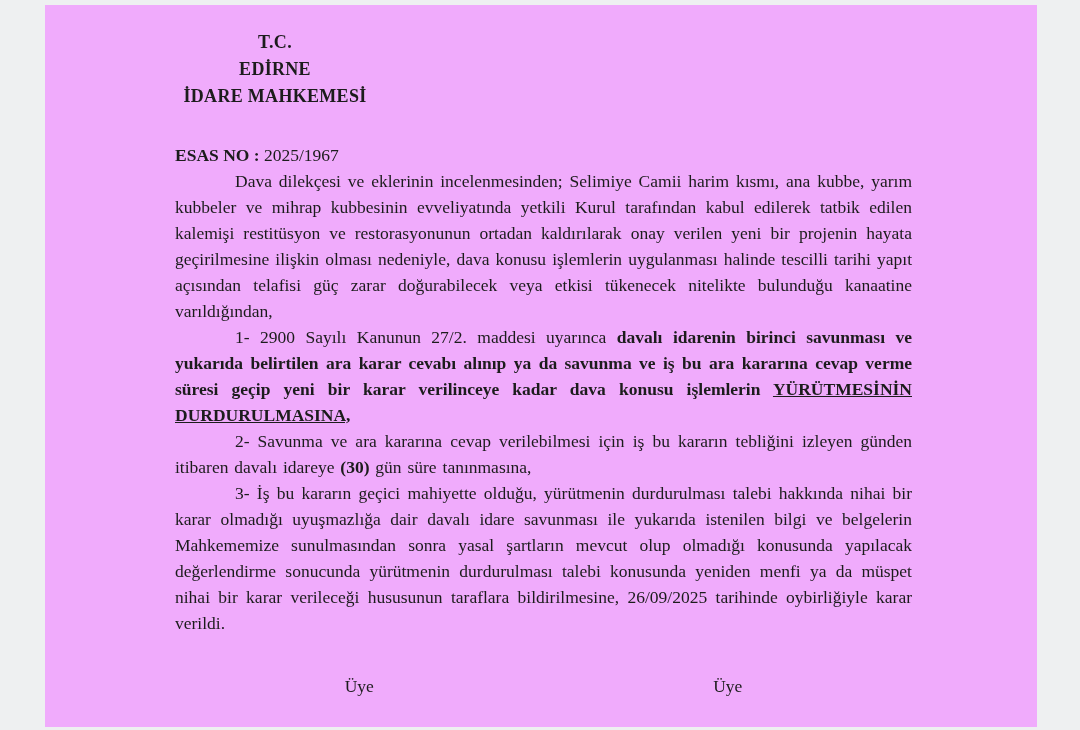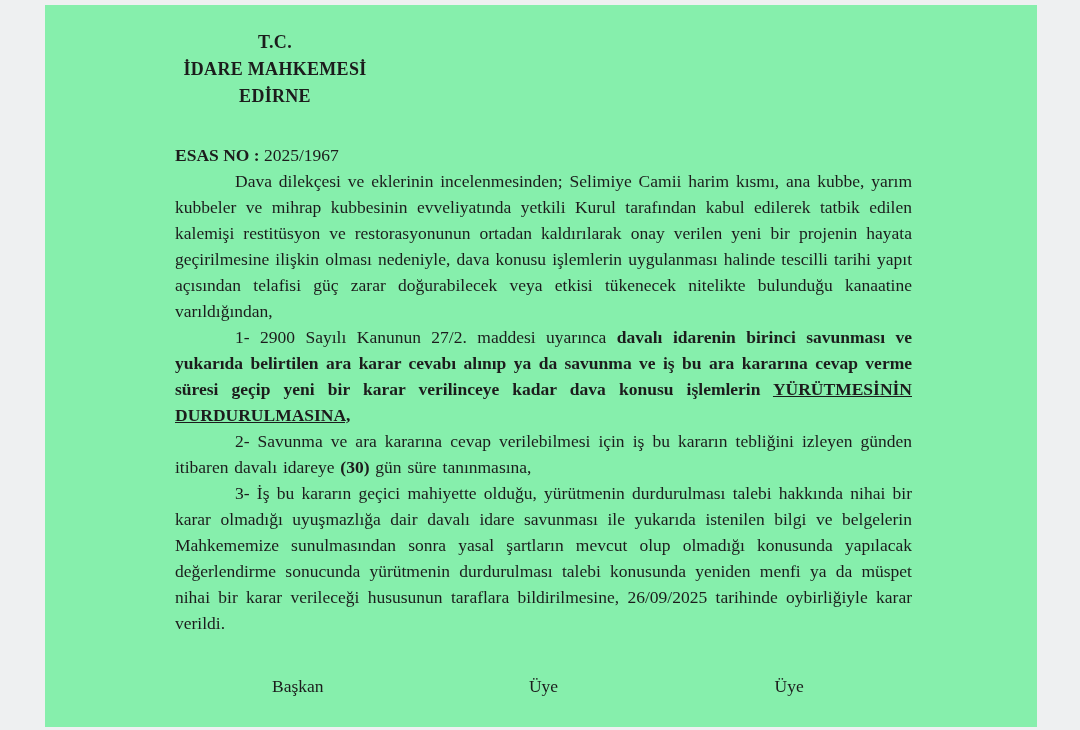--- a/index.html
+++ b/index.html
@@ -13,21 +13,21 @@
     background: #eef0f1;
     overflow: hidden;
     font-family: "Liberation Serif", "DejaVu Serif", serif;
   }
   .page {
     position: absolute;
     left: 45px;
     top: 5px;
     width: 992px;
     height: 722px;
-    background: #86efac;
+    background: #f0abfc;
   }
   .content {
     position: absolute;
     left: 130px;
     right: 125px;
     top: 24px;
     color: #1c1c1c;
     font-size: 17.5px;
     line-height: 26px;
   }
@@ -68,39 +68,38 @@
   }
 </style>
 </head>
 <body>
 
 <div class="page">
   <div class="content">
 
     <div class="court-header">
       <div>T.C.</div>
+      <div>EDİRNE</div>
       <div>İDARE MAHKEMESİ</div>
-      <div>EDİRNE</div>
     </div>
 
     <div class="case-line">
       <span class="case-label">ESAS NO :</span>
       <span>2025/1967</span>
     </div>
 
     <div class="body-text">
       <p><span>Dava dilekçesi ve eklerinin incelenmesinden; Selimiye Camii harim kısmı, ana kubbe, yarım kubbeler ve mihrap kubbesinin evveliyatında yetkili Kurul tarafından kabul edilerek tatbik edilen kalemişi restitüsyon ve restorasyonunun ortadan kaldırılarak onay verilen yeni bir projenin hayata geçirilmesine ilişkin olması nedeniyle, dava konusu işlemlerin uygulanması halinde tescilli tarihi yapıt açısından telafisi güç zarar doğurabilecek veya etkisi tükenecek nitelikte bulunduğu kanaatine varıldığından,</span></p>
 
       <p><span>1- 2900 Sayılı Kanunun 27/2. maddesi uyarınca </span><span class="bold">davalı idarenin birinci savunması ve yukarıda belirtilen ara karar cevabı alınıp ya da savunma ve iş bu ara kararına cevap verme süresi geçip yeni bir karar verilinceye kadar dava konusu işlemlerin </span><span class="bold-underline">YÜRÜTMESİNİN DURDURULMASINA,</span></p>
 
       <p><span>2- Savunma ve ara kararına cevap verilebilmesi için iş bu kararın tebliğini izleyen günden itibaren davalı idareye </span><span class="bold">(30)</span><span> gün süre tanınmasına,</span></p>
 
       <p><span>3- İş bu kararın geçici mahiyette olduğu, yürütmenin durdurulması talebi hakkında nihai bir karar olmadığı uyuşmazlığa dair davalı idare savunması ile yukarıda istenilen bilgi ve belgelerin Mahkememize sunulmasından sonra yasal şartların mevcut olup olmadığı konusunda yapılacak değerlendirme sonucunda yürütmenin durdurulması talebi konusunda yeniden menfi ya da müspet nihai bir karar verileceği hususunun taraflara bildirilmesine, 26/09/2025 tarihinde oybirliğiyle karar verildi.</span></p>
     </div>
 
     <div class="sig-row">
-      <div class="sig">Başkan</div>
       <div class="sig">Üye</div>
       <div class="sig">Üye</div>
     </div>
 
   </div>
 </div>
 
 </body></html>

